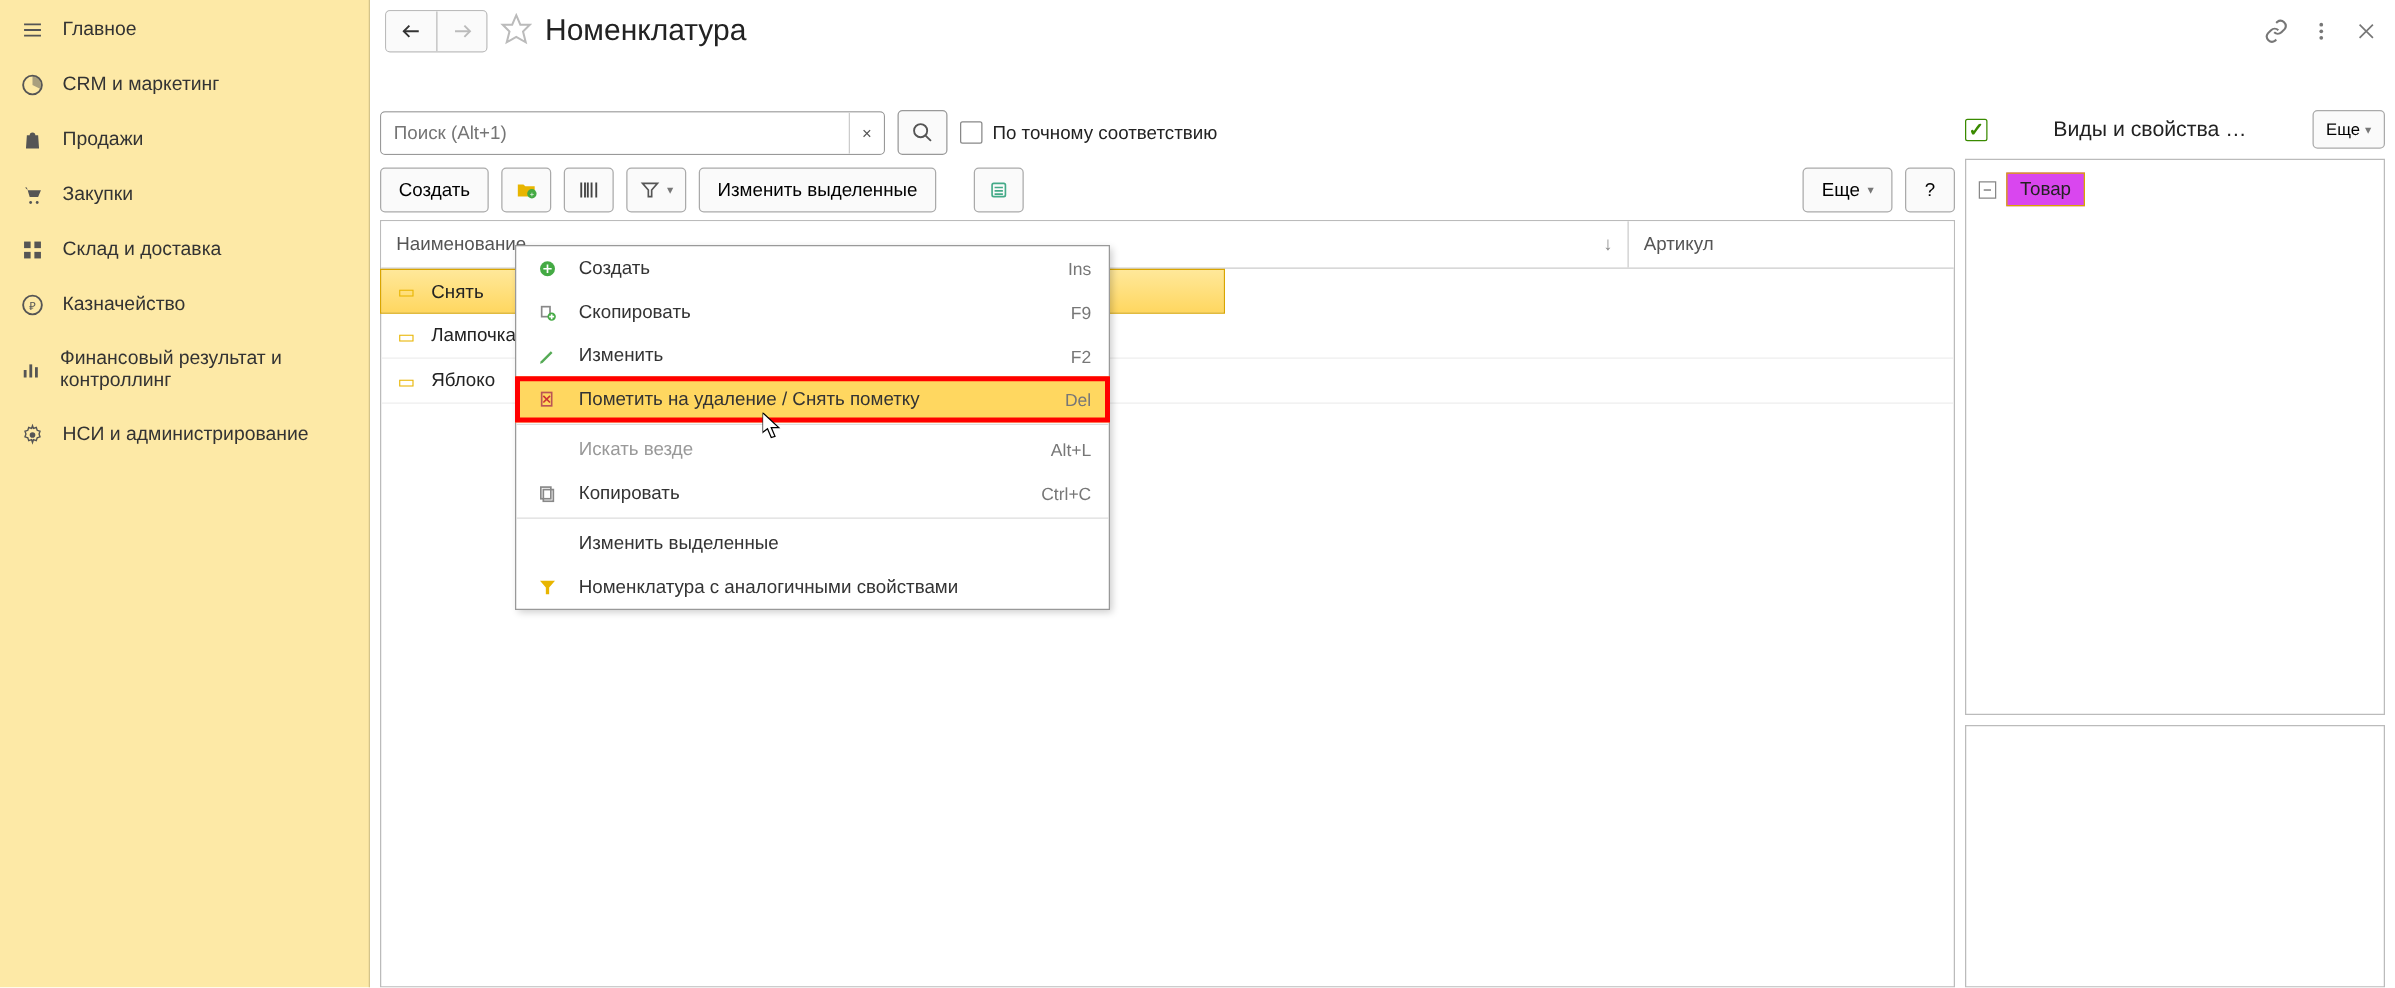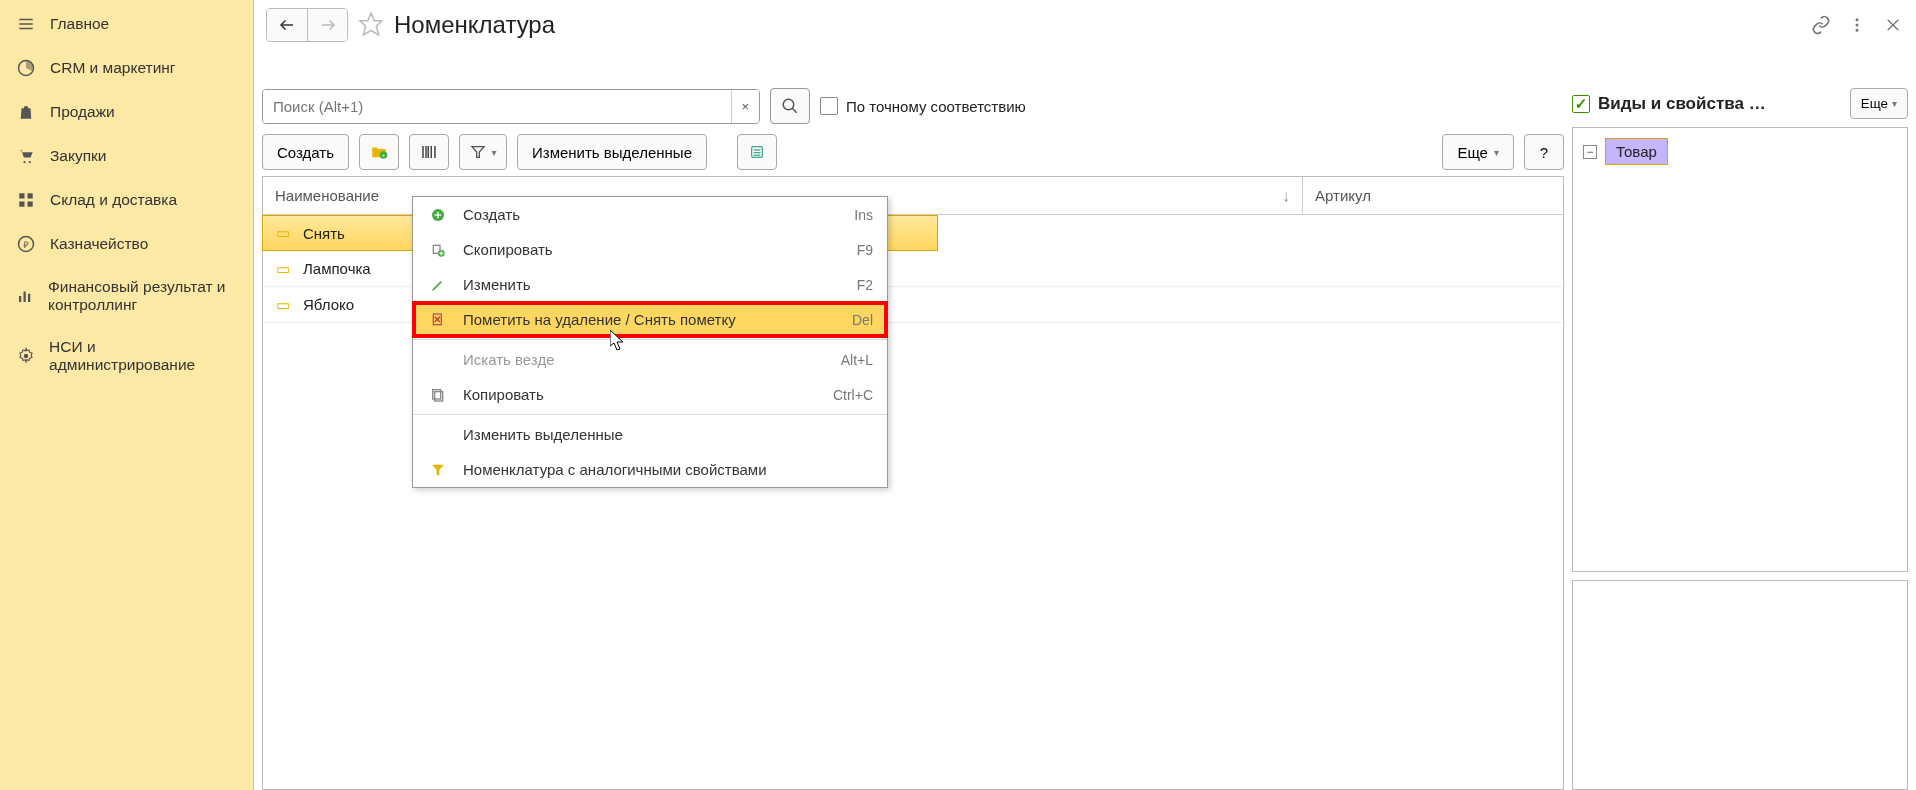--- a/index.html
+++ b/index.html
@@ -1,19 +1,19 @@
 <!DOCTYPE html>
 <html><head>
 <meta charset="utf-8">
 <style>
 * { box-sizing: border-box; margin: 0; padding: 0; font-family: Arial, sans-serif; }
 body { width: 1916px; height: 790px; background: #fff; font-size: 15px; color: #222; overflow: hidden; display: flex; }
 
 
-.sidebar { width: 254px; background: #fde9a6; border-right: 1px solid #d4c48a; display: flex; flex-direction: column; padding-top: 2px; }
+.sidebar { width: 296px; background: #fde9a6; border-right: 1px solid #d4c48a; display: flex; flex-direction: column; padding-top: 2px; }
 .sidebar-item { display: flex; align-items: center; gap: 14px; padding: 12px 16px; cursor: pointer; color: #333; }
 .sidebar-item .icon { width: 20px; height: 20px; display: flex; align-items: center; justify-content: center; color: #555; }
 .sidebar-item svg, .sidebar-item .icon svg { width: 18px; height: 18px; }
 .sidebar-item span.label { font-size: 15.5px; }
 
 
 .main { flex: 1; display: flex; flex-direction: column; gap: 38px; }
 .header { display: flex; align-items: center; padding: 8px 12px; gap: 10px; }
 .nav-btns { display: flex; border: 1px solid #bbb; border-radius: 4px; overflow: hidden; }
 .nav-btn { width: 40px; height: 32px; display: flex; align-items: center; justify-content: center; background: #fafafa; cursor: pointer; border: none; }
@@ -22,21 +22,21 @@
 .page-title { font-size: 24px; font-weight: 500; }
 .header-right { margin-left: auto; display: flex; gap: 14px; align-items: center; color: #777; }
 .header-right .hbtn { cursor: pointer; width: 22px; height: 22px; display: flex; align-items: center; justify-content: center; }
 
 .content { flex: 1; display: flex; padding: 0 8px; gap: 8px; }
 .left-pane { flex: 1; display: flex; flex-direction: column; }
 .right-pane { width: 336px; display: flex; flex-direction: column; gap: 8px; }
 
 
 .search-row { display: flex; align-items: center; gap: 10px; margin-bottom: 10px; }
-.search-wrap { display: flex; border: 1px solid #999; border-radius: 4px; overflow: hidden; width: 498px; }
+.search-wrap { display: flex; border: 1px solid #999; border-radius: 4px; overflow: hidden; width: 404px; }
 .search-input { flex: 1; border: none; padding: 8px 10px; font-size: 15px; outline: none; color: #999; }
 .clear-btn { width: 28px; border: none; border-left: 1px solid #ccc; background: #fff; cursor: pointer; color: #555; }
 .search-btn { width: 40px; height: 36px; border: 1px solid #999; border-radius: 4px; background: #fafafa; cursor: pointer; display: flex; align-items: center; justify-content: center; }
 .chk-wrap { display: flex; align-items: center; gap: 8px; justify-content: space-between; }
 .chk { width: 18px; height: 18px; border: 1px solid #888; border-radius: 2px; cursor: pointer; }
 
 
 .toolbar { display: flex; align-items: center; gap: 10px; margin-bottom: 6px; }
 .btn { border: 1px solid #aaa; border-radius: 4px; background: #fafafa; padding: 8px 14px; font-size: 15px; cursor: pointer; display: flex; align-items: center; gap: 6px; height: 36px; }
 .btn.iconbtn { padding: 0; width: 40px; justify-content: center; }
@@ -60,26 +60,26 @@
 .cm-item { display: flex; align-items: center; padding: 9px 14px; font-size: 15px; color: #333; cursor: pointer; }
 .cm-item.disabled { color: #999; cursor: default; }
 .cm-item.highlight { background: #ffd760; border: 4px solid #ff0000; margin: -1px; padding: 6px 11px; }
 .cm-icon { width: 22px; display: flex; align-items: center; justify-content: center; margin-right: 14px; }
 .cm-shortcut { margin-left: auto; color: #777; font-size: 14px; }
 .cm-sep { height: 1px; background: #ddd; margin: 2px 0; }
 
 
 .right-header { display: flex; align-items: center; gap: 8px; }
 .chk.checked { display: flex; align-items: center; justify-content: center; color: #3a8a00; border-color: #3a8a00; font-weight: bold; }
-.right-title { font-size: 17px; font-weight: 700; flex: 1; white-space: nowrap; overflow: hidden; text-overflow: ellipsis; }
+.right-title { font-size: 17px; font-weight: 400; flex: 1; white-space: nowrap; overflow: hidden; text-overflow: ellipsis; text-align: center; }
 .right-btn { border: 1px solid #aaa; border-radius: 4px; background: #fafafa; padding: 7px 10px; cursor: pointer; display: flex; align-items: center; gap: 4px; }
 .tree-box { border: 1px solid #bbb; flex: 1; min-height: 440px; padding: 10px; }
 .tree-item { display: flex; align-items: center; gap: 8px; }
 .tree-item .minus { width: 14px; height: 14px; border: 1px solid #888; display: flex; align-items: center; justify-content: center; font-size: 12px; color: #555; }
-.tree-item .label { background: #c4b5fd; padding: 4px 10px; border: 1px solid #d9a500; }
+.tree-item .label { background: #d946ef; padding: 4px 10px; border: 1px solid #d9a500; }
 .empty-box { border: 1px solid #bbb; height: 210px; }
 
 
 .cursor { position: absolute; left: 610px; top: 330px; z-index: 60; color: #000; pointer-events: none; }
 </style>
 </head>
 <body>
 
 <nav class="sidebar">
   <div class="sidebar-item">

